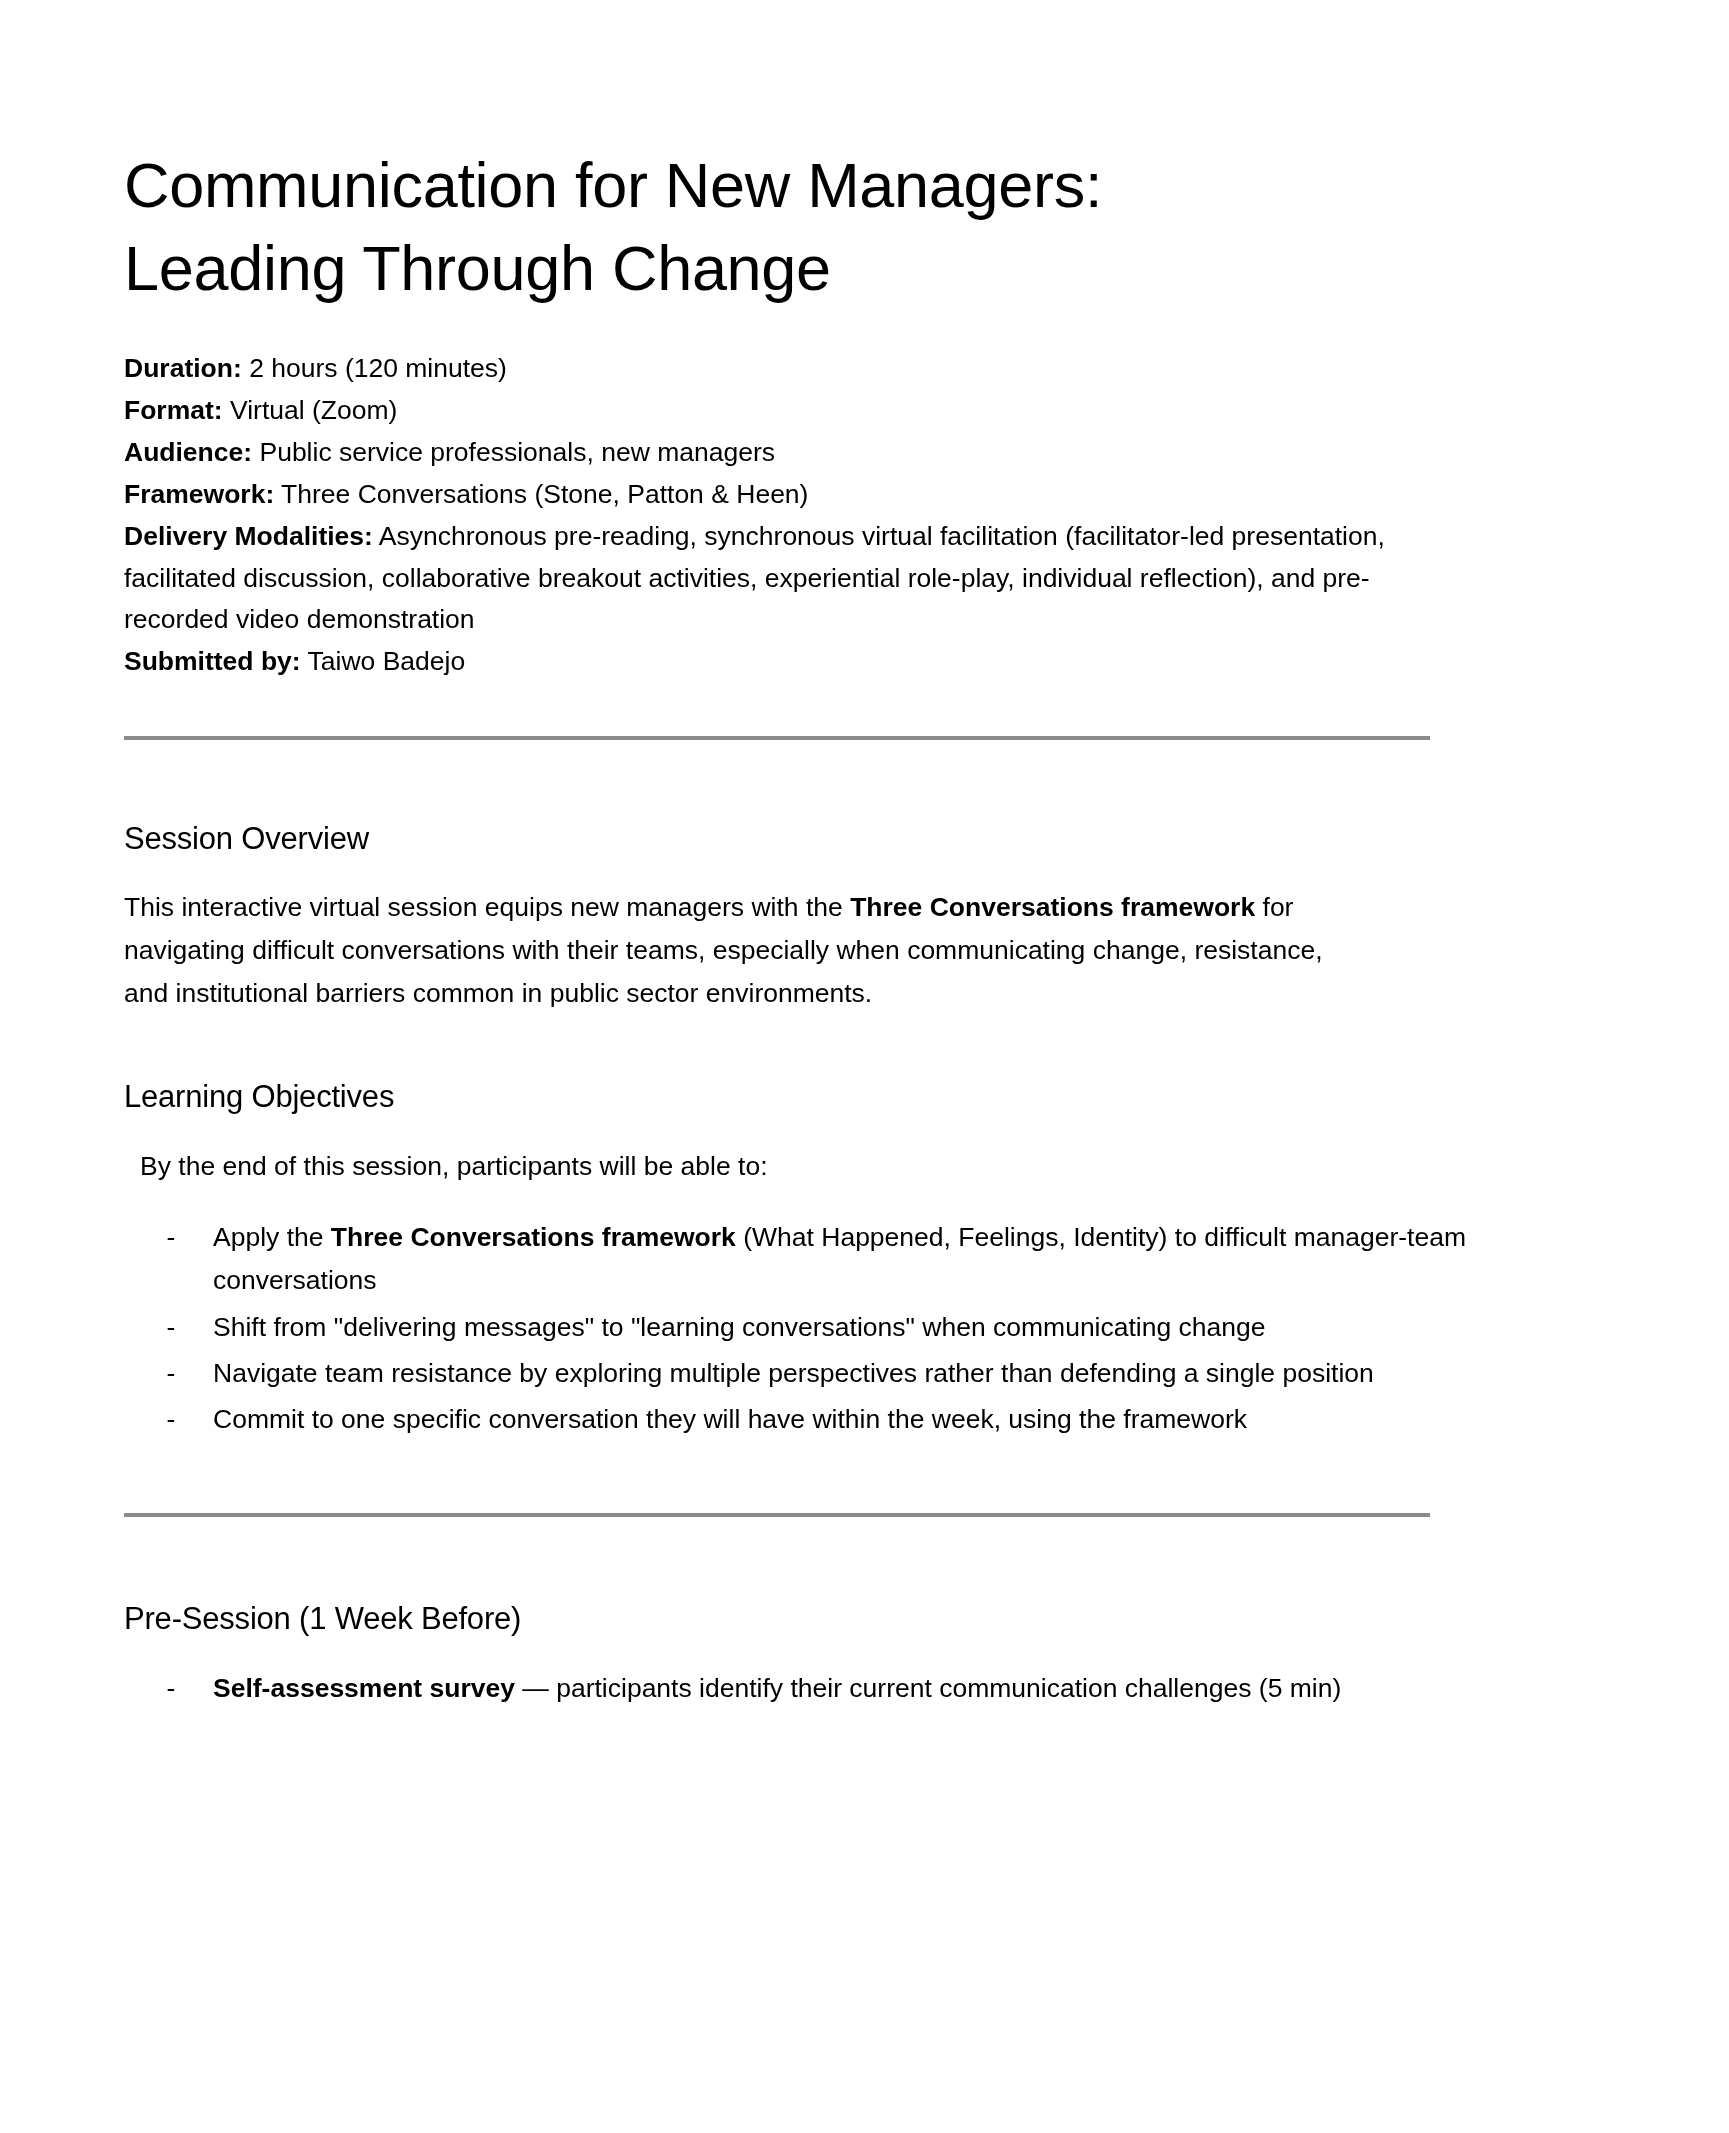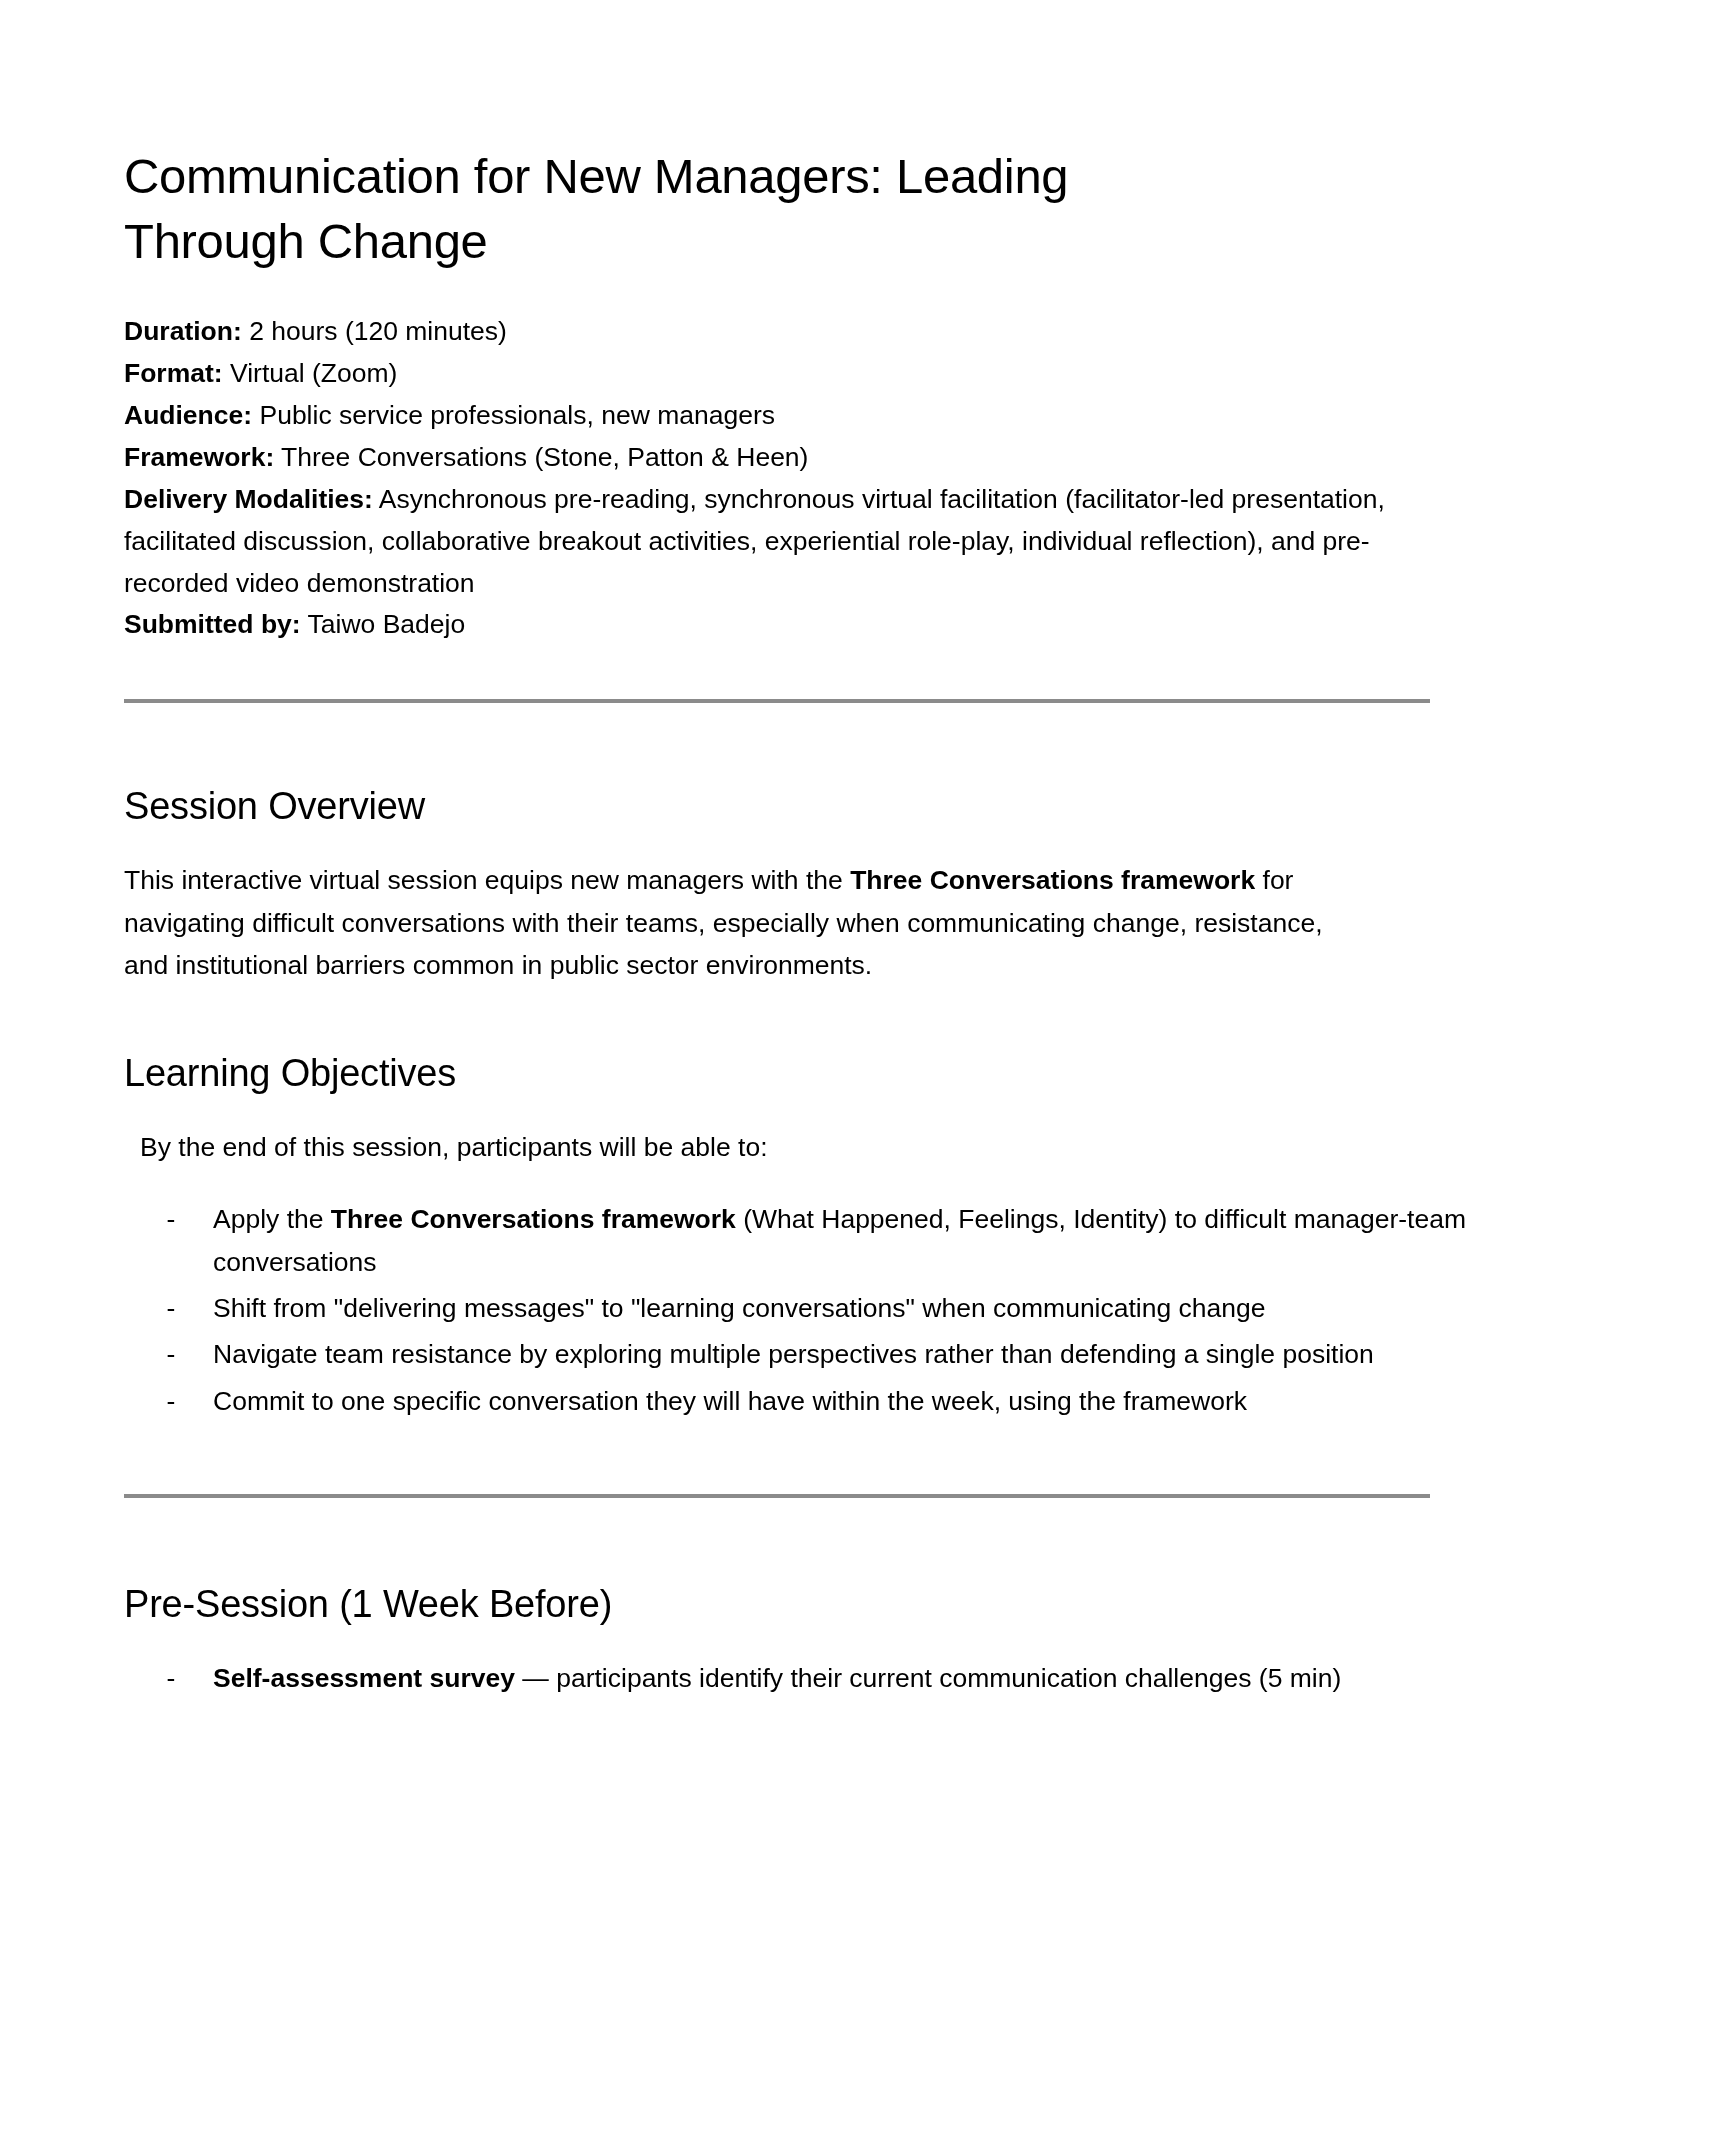--- a/index.html
+++ b/index.html
@@ -17,21 +17,21 @@
 
   .page {
     box-sizing: border-box;
     width: 1729px;
     min-height: 2133px;
     padding: 144px 257px 34px 124px;
     background: #ffffff;
   }
 
   .doc-title {
-    font-size: 49px;
+    font-size: 63px;
     font-weight: 400;
     line-height: 1.32;
     letter-spacing: -0.3px;
     margin: 0 0 38px 0;
     max-width: 1130px;
   }
 
   .meta-block {
     font-size: 26.5px;
     line-height: 1.58;
@@ -46,21 +46,21 @@
     border-top: 4.3px solid #8b8b8b;
     margin: 0 0 0 0;
     width: 1306px;
     height: 0;
   }
 
   .rule-top { margin-top: 13.7px; margin-bottom: 79px; }
   .rule-bottom { margin-top: 72px; margin-bottom: 82px; }
 
   h2.section-heading {
-    font-size: 38px;
+    font-size: 31px;
     font-weight: 400;
     line-height: 1.3;
     margin: 0 0 27px 0;
     letter-spacing: -0.2px;
   }
 
   h2.section-heading.heading-spaced {
     margin-top: 62px;
   }
 

